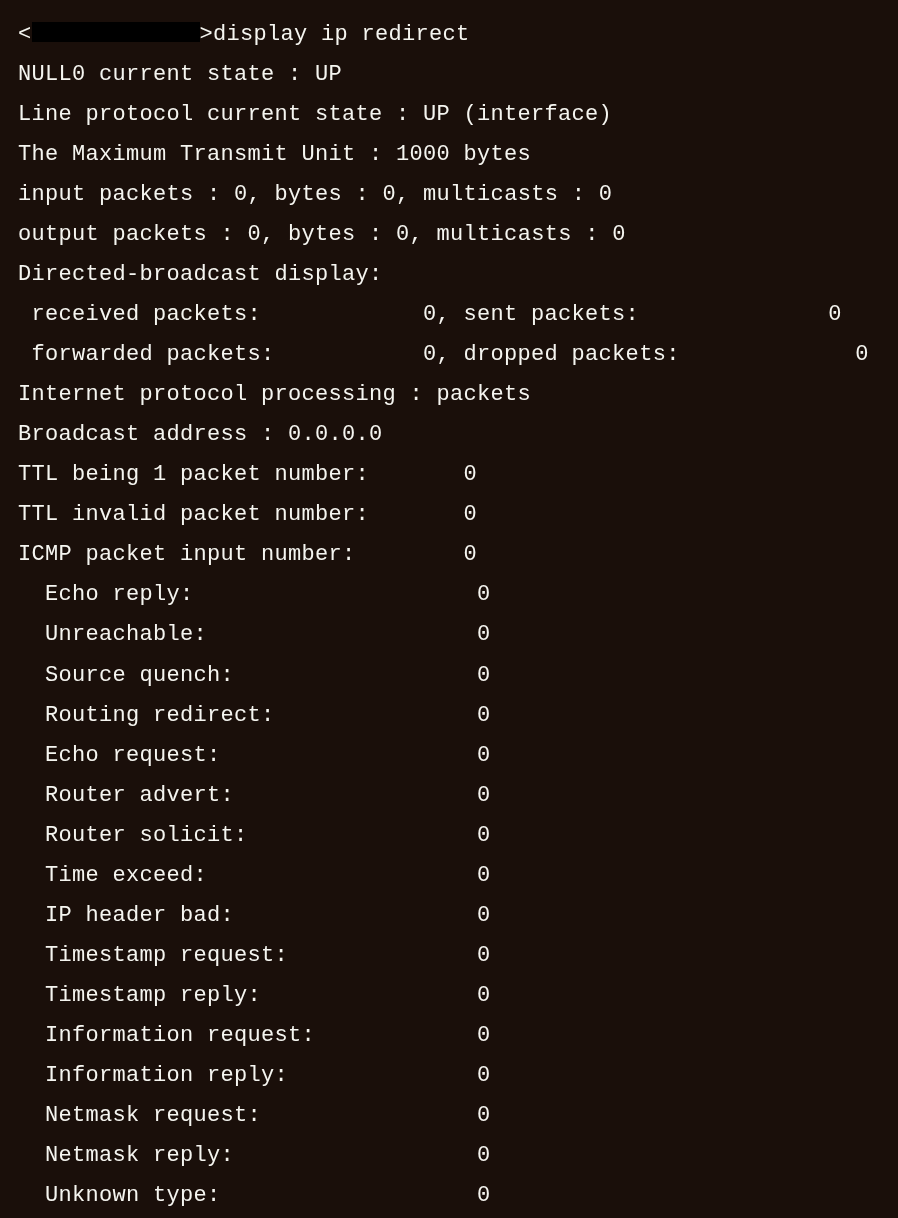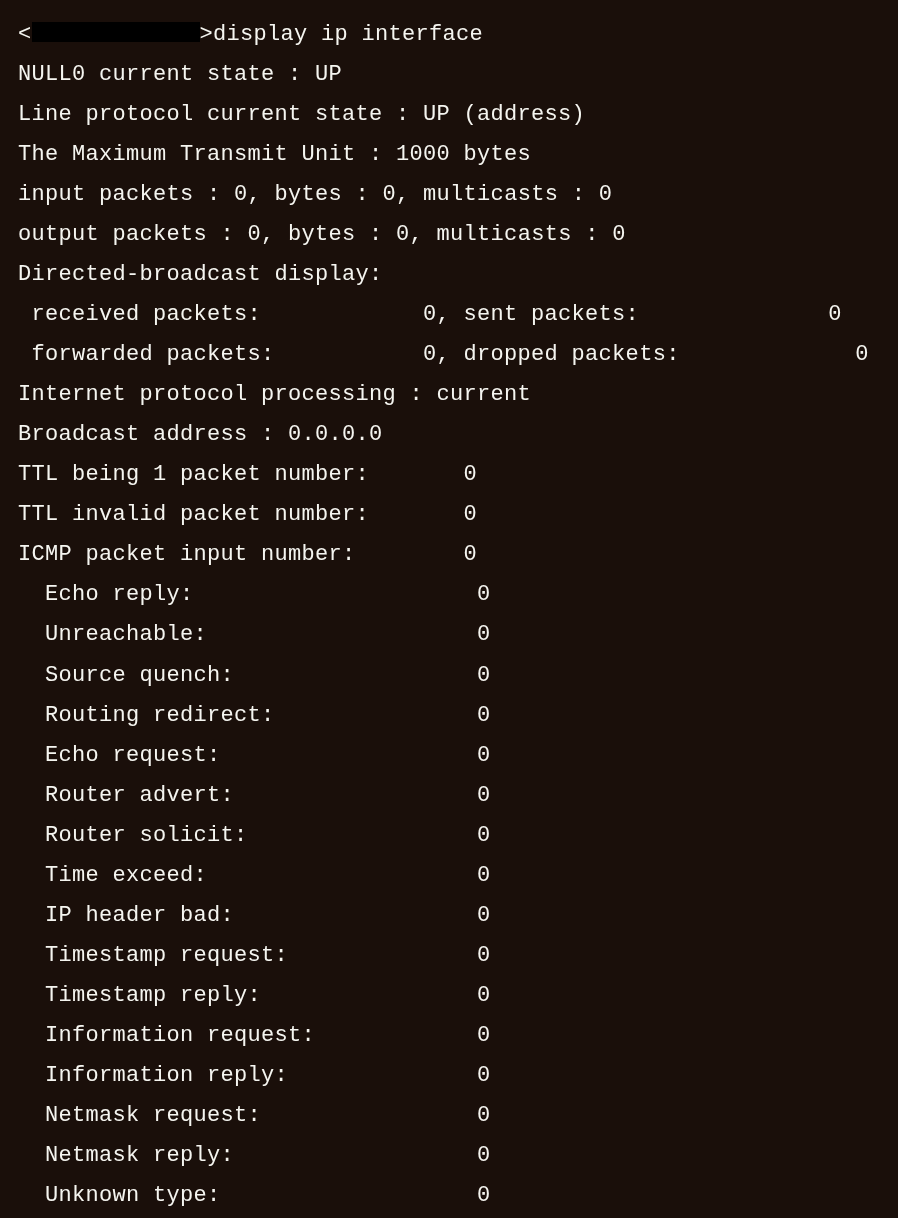--- a/index.html
+++ b/index.html
@@ -27,30 +27,30 @@
       width: 168px;
       height: 20px;
       vertical-align: middle;
       position: relative;
       top: -2px;
     }
   </style>
 </head>
 <body>
 
-<div class="line"><span>&lt;</span><span class="redacted"></span><span>&gt;</span><span>display ip interface</span></div>
+<div class="line"><span>&lt;</span><span class="redacted"></span><span>&gt;</span><span>display ip redirect</span></div>
 <div class="line"><span>NULL0</span> current state : <span>UP</span></div>
-<div class="line">Line protocol current state : <span>UP (address)</span></div>
+<div class="line">Line protocol current state : <span>UP (interface)</span></div>
 <div class="line">The Maximum Transmit Unit : <span>1000 bytes</span></div>
 <div class="line">input packets : <span>0</span>, bytes : <span>0</span>, multicasts : <span>0</span></div>
 <div class="line">output packets : <span>0</span>, bytes : <span>0</span>, multicasts : <span>0</span></div>
 <div class="line">Directed-broadcast display:</div>
 <div class="line"> received packets:            <span>0</span>, sent packets:              <span>0</span></div>
 <div class="line"> forwarded packets:           <span>0</span>, dropped packets:             <span>0</span></div>
-<div class="line">Internet protocol processing : <span>current</span></div>
+<div class="line">Internet protocol processing : <span>packets</span></div>
 <div class="line">Broadcast address : <span>0.0.0.0</span></div>
 <div class="line">TTL being 1 packet number:       <span>0</span></div>
 <div class="line">TTL invalid packet number:       <span>0</span></div>
 <div class="line">ICMP packet input number:        <span>0</span></div>
 <div class="line">  Echo reply:                     <span>0</span></div>
 <div class="line">  Unreachable:                    <span>0</span></div>
 <div class="line">  Source quench:                  <span>0</span></div>
 <div class="line">  Routing redirect:               <span>0</span></div>
 <div class="line">  Echo request:                   <span>0</span></div>
 <div class="line">  Router advert:                  <span>0</span></div>

